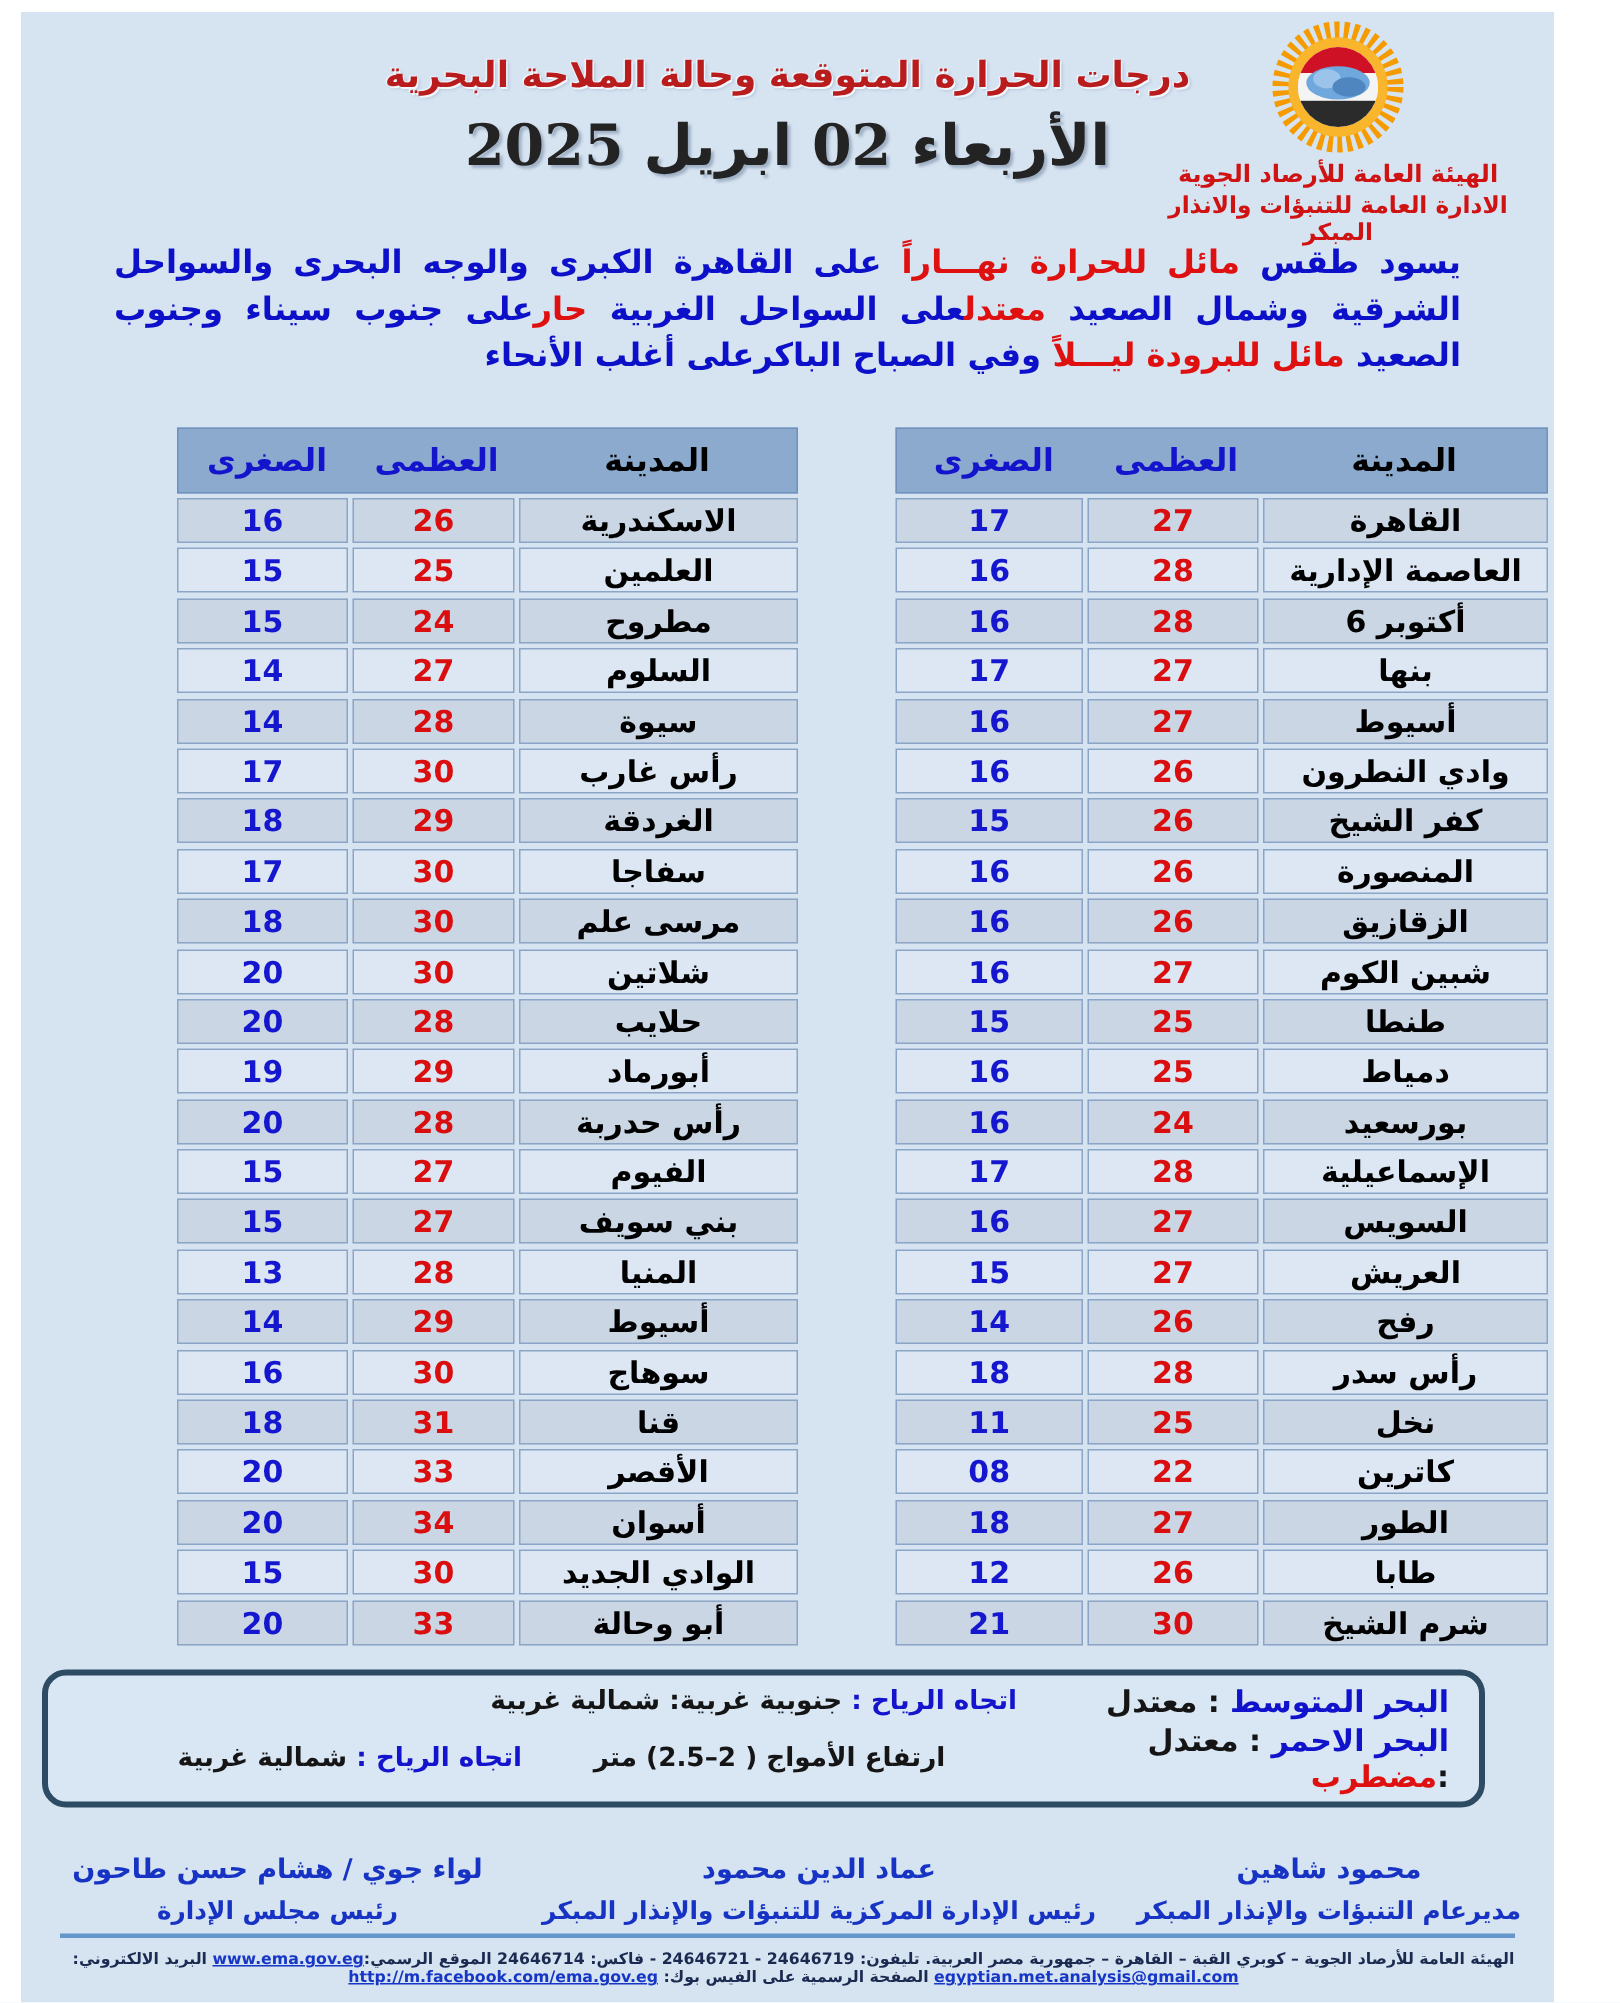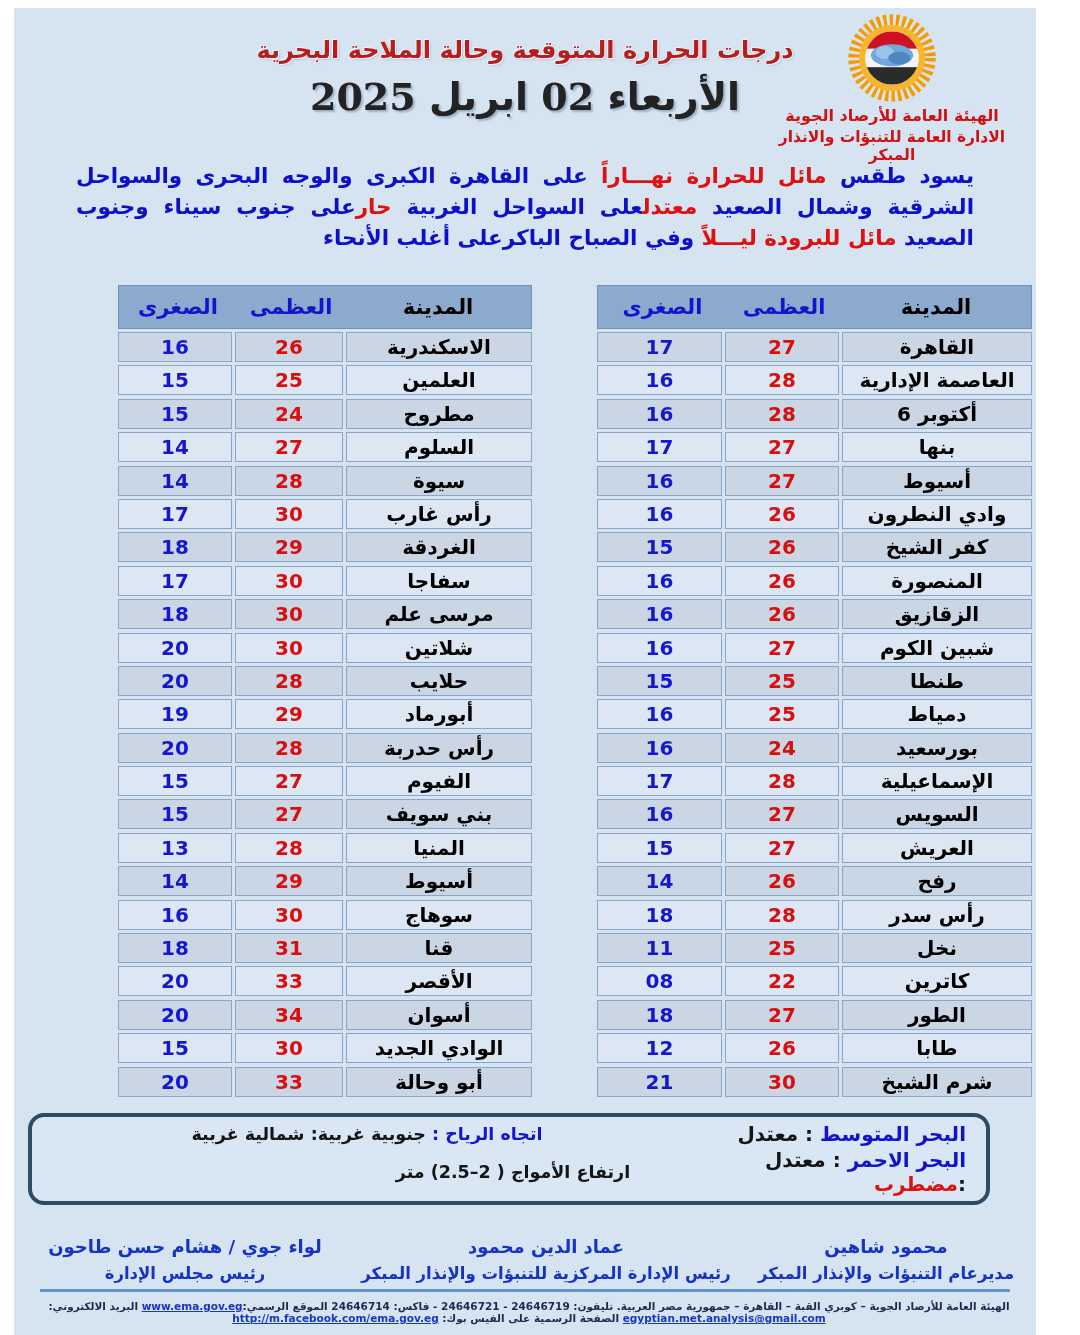--- a/index.html
+++ b/index.html
@@ -48,21 +48,21 @@
   
   .marine { position:absolute; top:1105px; right:46px; width:962px; height:92px;
             border:4px solid #2d4b63; border-radius:16px; background:#d9e6f3;
             display:flex; flex-direction:column; justify-content:space-evenly; padding:2px 8px; }
   .mrow { display:flex; align-items:center; font-weight:bold; }
   .m-sea { flex:0 0 300px; font-size:20px; padding-right:12px; }
   .sea-name { color:#1113cc; }
   .sea-state { color:#151515; }
   .sea-alert { color:#df1010; }
   .m-waves { flex:0 0 330px; font-size:17.5px; color:#151515; text-align:center; }
-  .m-wind { flex:1; font-size:17.5px; text-align:center; padding-left:16px; }
+  .m-wind { flex:1; font-size:17.5px; text-align:right; padding-left:16px; }
   .wind-label { color:#1414cc; }
   .wind-val { color:#151515; }
 
   
   .signatures { position:absolute; top:1228px; right:0; left:0; display:flex;
                 color:#1633c4; font-weight:bold; text-align:center; }
   .sig-a { flex:0 0 300px; } .sig-b { flex:0 0 380px; } .sig-c { flex:1; }
   .sig-name { font-size:18px; }
   .sig-title { font-size:16.5px; margin-top:7px; }
 
@@ -365,20 +365,23 @@
         </div>
         <div class="m-wind">
           <span class="wind-label">اتجاه الرياح : </span><span class="wind-val">جنوبية غربية: شمالية غربية</span>
         </div>
       </div>
       <div class="mrow">
         <div class="m-sea">
           <span class="sea-name">البحر الاحمر</span><span class="sea-state">  :  معتدل :</span><span class="sea-alert">مضطرب</span>
         </div>
         <div class="m-waves">ارتفاع الأمواج ( 2–2.5) متر</div>
+        <div class="m-wind">
+          <span class="wind-label">اتجاه الرياح : </span><span class="wind-val">شمالية غربية</span>
+        </div>
       </div>
     </div>
 
     <div class="signatures">
       <div class="sig-a">
         <div class="sig-name">محمود شاهين</div>
         <div class="sig-title">مديرعام التنبؤات والإنذار المبكر</div>
       </div>
       <div class="sig-b">
         <div class="sig-name">عماد الدين محمود</div>

